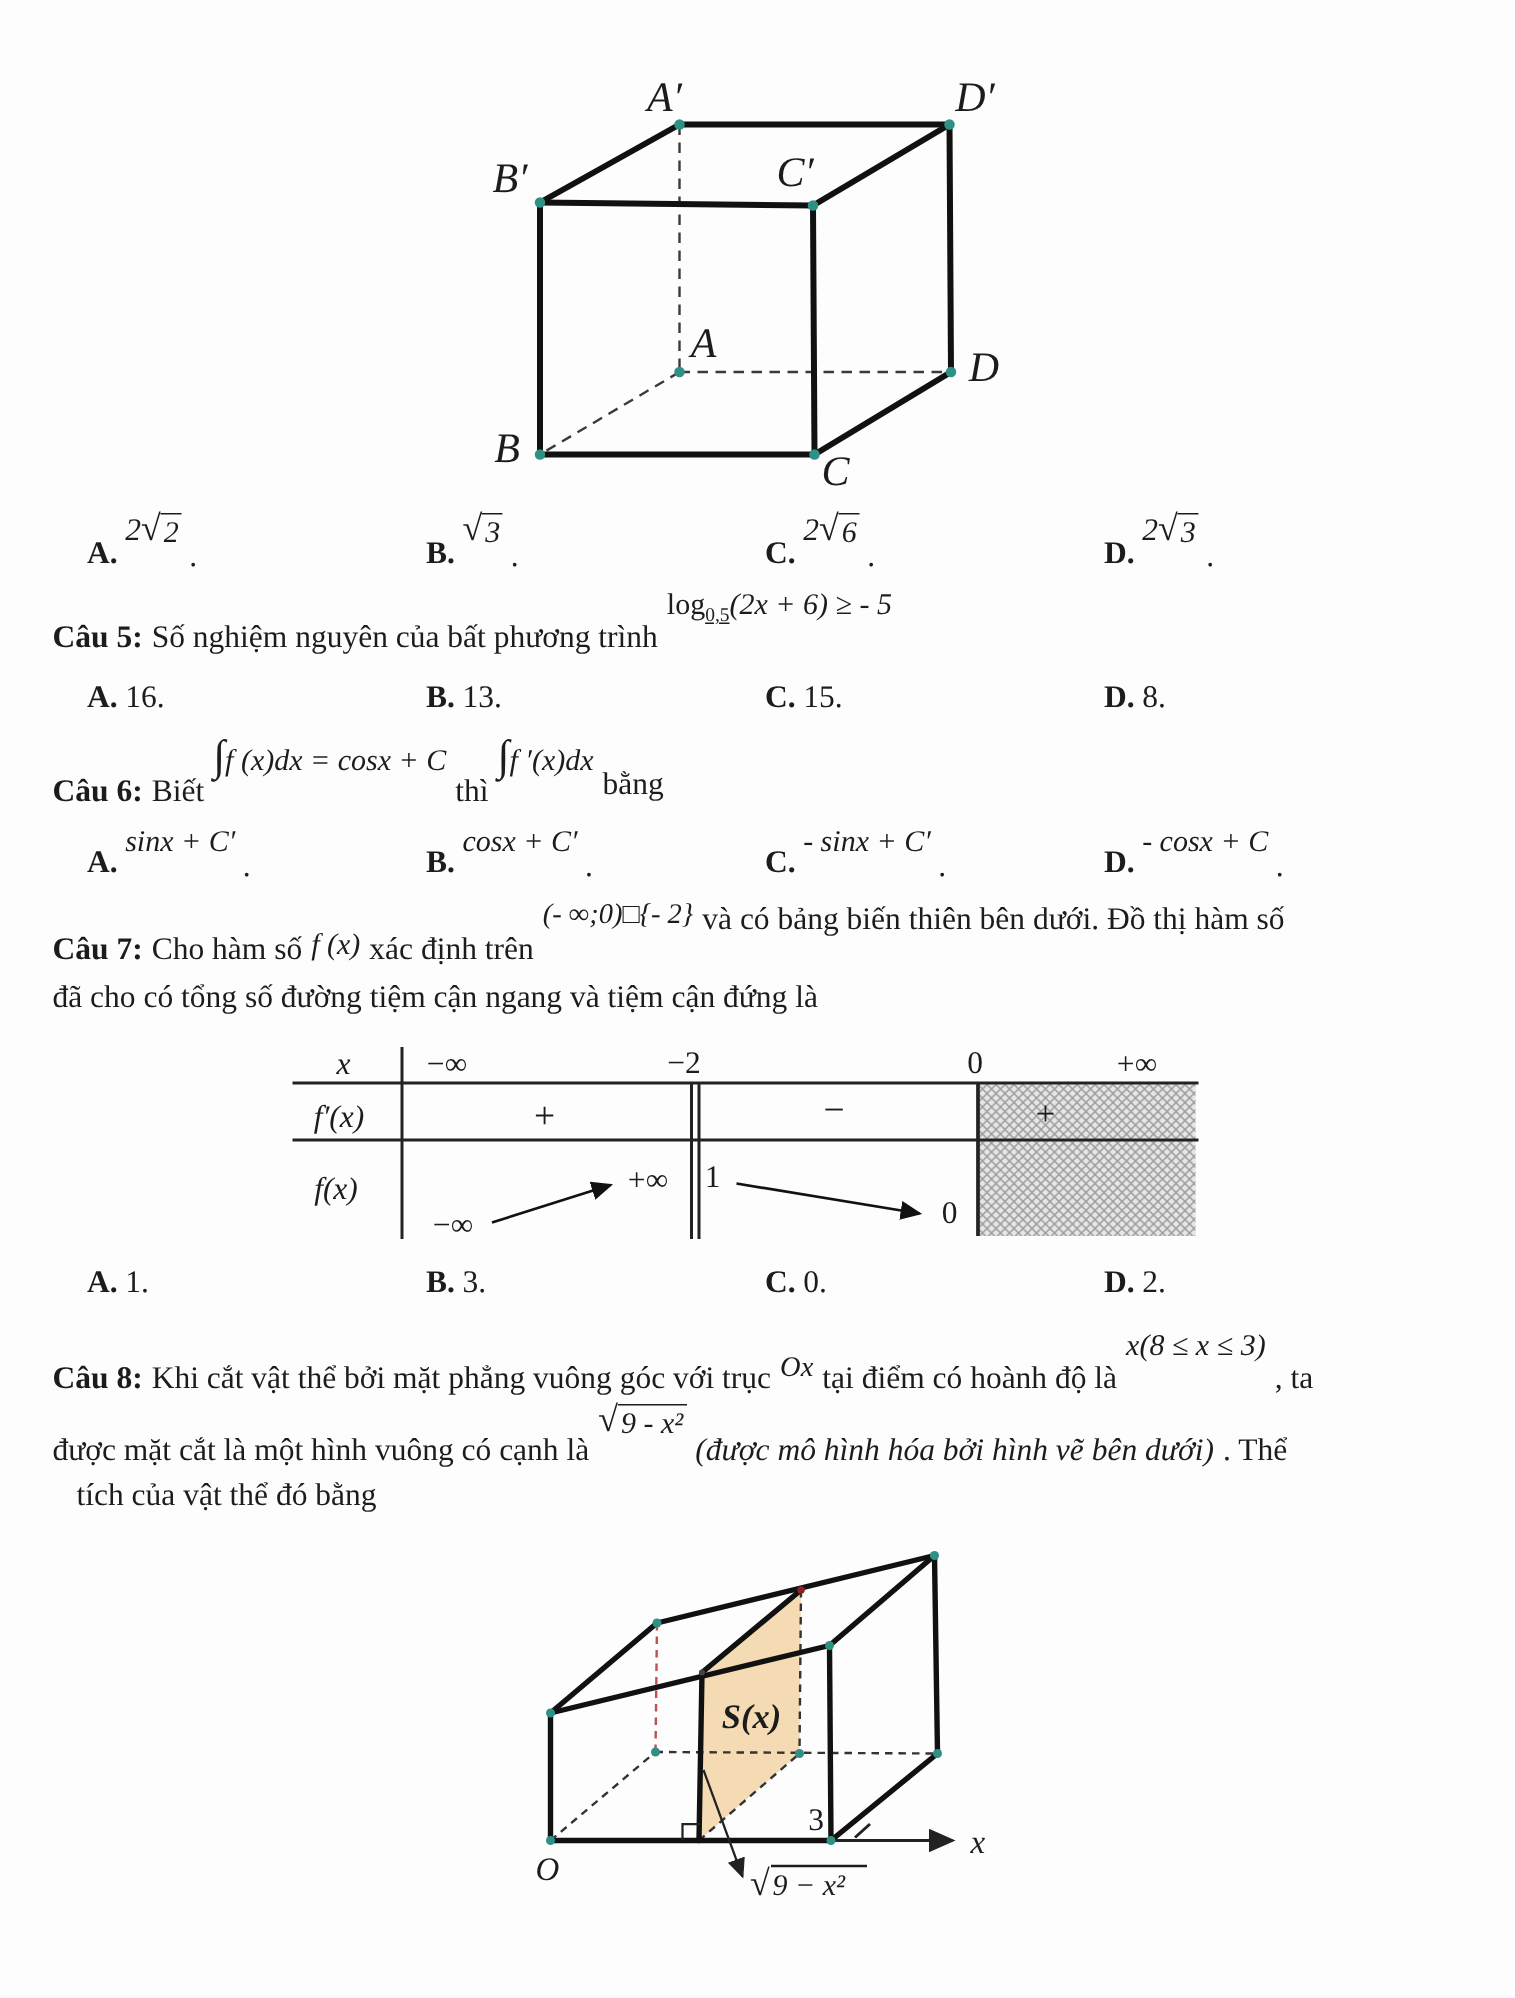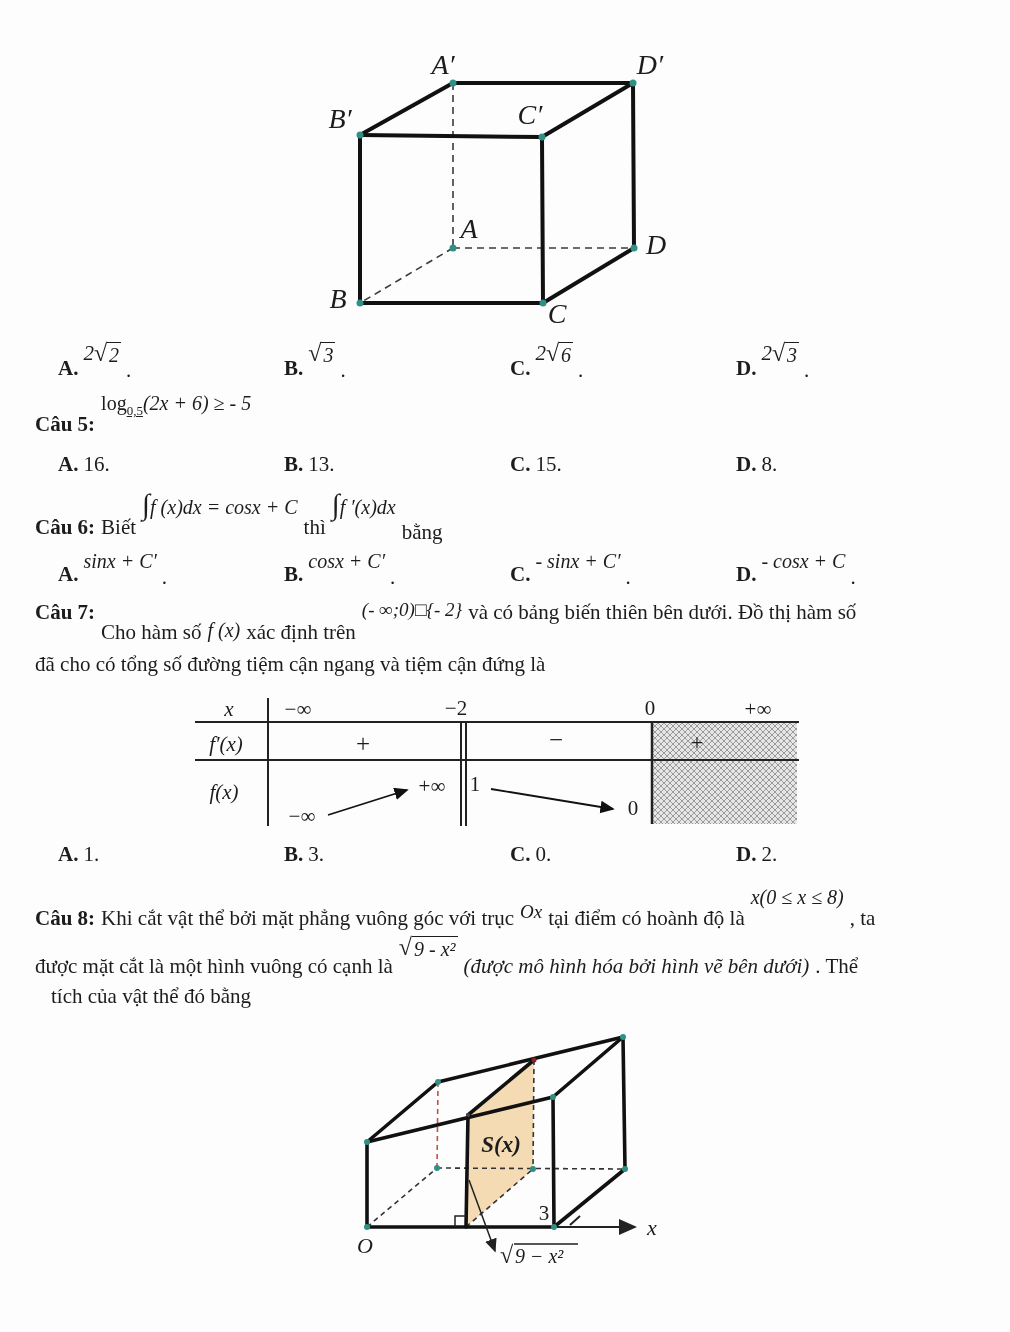--- a/index.html
+++ b/index.html
@@ -101,20 +101,21 @@
     <span class="math rt">
         <span class="coef">2</span>
         <span class="sqrt">√</span>
         <span class="radicand">3</span>
       </span>
     <span class="t" style="margin-top:16px">.</span>
   </div>
 
   <div class="line" style="left:35px;top:390px">
     <span class="t b" style="margin-top:22px">Câu 5:</span>
+    <span class="t" style="margin-top:22px">Số nghiệm nguyên của bất phương trình</span>
     <span class="math m20" style="margin-top:2px;font-style:normal"><span>log</span><sub>0,5</sub><span class="it">(2x + 6) ≥ - 5</span></span>
   </div>
   <div class="opt" style="left:58px;top:452px">
     <span class="t b">A.</span>
     <span class="t">16.</span>
   </div>
   <div class="opt" style="left:284px;top:452px">
     <span class="t b">B.</span>
     <span class="t">13.</span>
   </div>
@@ -132,21 +133,21 @@
     <span class="t" style="margin-top:23px">Biết</span>
     <span class="intf">
         <span class="int">∫</span>
         <span class="ibody">f (x)dx = cosx + C</span>
       </span>
     <span class="t" style="margin-top:23px">thì</span>
     <span class="intf">
         <span class="int">∫</span>
         <span class="ibody">f ′(x)dx</span>
       </span>
-    <span class="t" style="margin-top:28px">bằng</span>
+    <span class="t" style="margin-top:18px">bằng</span>
   </div>
   <div class="opt" style="left:58px;top:550px">
     <span class="t b" style="margin-top:12px">A.</span>
     <span class="math m20">sinx + C′</span>
     <span class="t" style="margin-top:15px">.</span>
   </div>
   <div class="opt" style="left:284px;top:550px">
     <span class="t b" style="margin-top:12px">B.</span>
     <span class="math m20">cosx + C′</span>
     <span class="t" style="margin-top:15px">.</span>
@@ -156,21 +157,21 @@
     <span class="math m20">- sinx + C′</span>
     <span class="t" style="margin-top:15px">.</span>
   </div>
   <div class="opt" style="left:736px;top:550px">
     <span class="t b" style="margin-top:12px">D.</span>
     <span class="math m20">- cosx + C</span>
     <span class="t" style="margin-top:15px">.</span>
   </div>
 
   <div class="line" style="left:35px;top:600px">
-    <span class="t b" style="">Câu 7:</span>
+    <span class="t b" style="margin-top:20px">Câu 7:</span>
     <span class="t" style="margin-top:20px">Cho hàm số</span>
     <span class="math m20" style="margin-top:19px">f (x)</span>
     <span class="t" style="margin-top:20px">xác định trên</span>
     <span class="math m19">(- ∞;0)□{- 2}</span>
     <span class="t" style="">và có bảng biến thiên bên dưới. Đồ thị hàm số</span>
   </div>
   <div class="line" style="left:35px;top:652px">
     <span class="t">đã cho có tổng số đường tiệm cận ngang và tiệm cận đứng là</span>
   </div>
 
@@ -236,21 +237,21 @@
   <div class="opt" style="left:736px;top:842px">
     <span class="t b">D.</span>
     <span class="t">2.</span>
   </div>
 
   <div class="line" style="left:35px;top:886px">
     <span class="t b" style="margin-top:20px">Câu 8:</span>
     <span class="t" style="margin-top:20px">Khi cắt vật thể bởi mặt phẳng vuông góc với trục</span>
     <span class="math m19" style="margin-top:16px">Ox</span>
     <span class="t" style="margin-top:20px">tại điểm có hoành độ là</span>
-    <span class="math m20">x(0 ≤ x ≤ 8)</span>
+    <span class="math m20">x(8 ≤ x ≤ 3)</span>
     <span class="t" style="margin-top:20px">, ta</span>
   </div>
   <div class="line" style="left:35px;top:934px">
     <span class="t" style="margin-top:20px">được mặt cắt là một hình vuông có cạnh là</span>
     <span class="rt" style="margin-top:2px">
         <span class="sqrt">√</span>
         <span class="radicand it">9 - x²</span>
       </span>
     <span class="t it" style="margin-top:20px">(được mô hình hóa bởi hình vẽ bên dưới)</span>
     <span class="t" style="margin-top:20px">. Thể</span>

